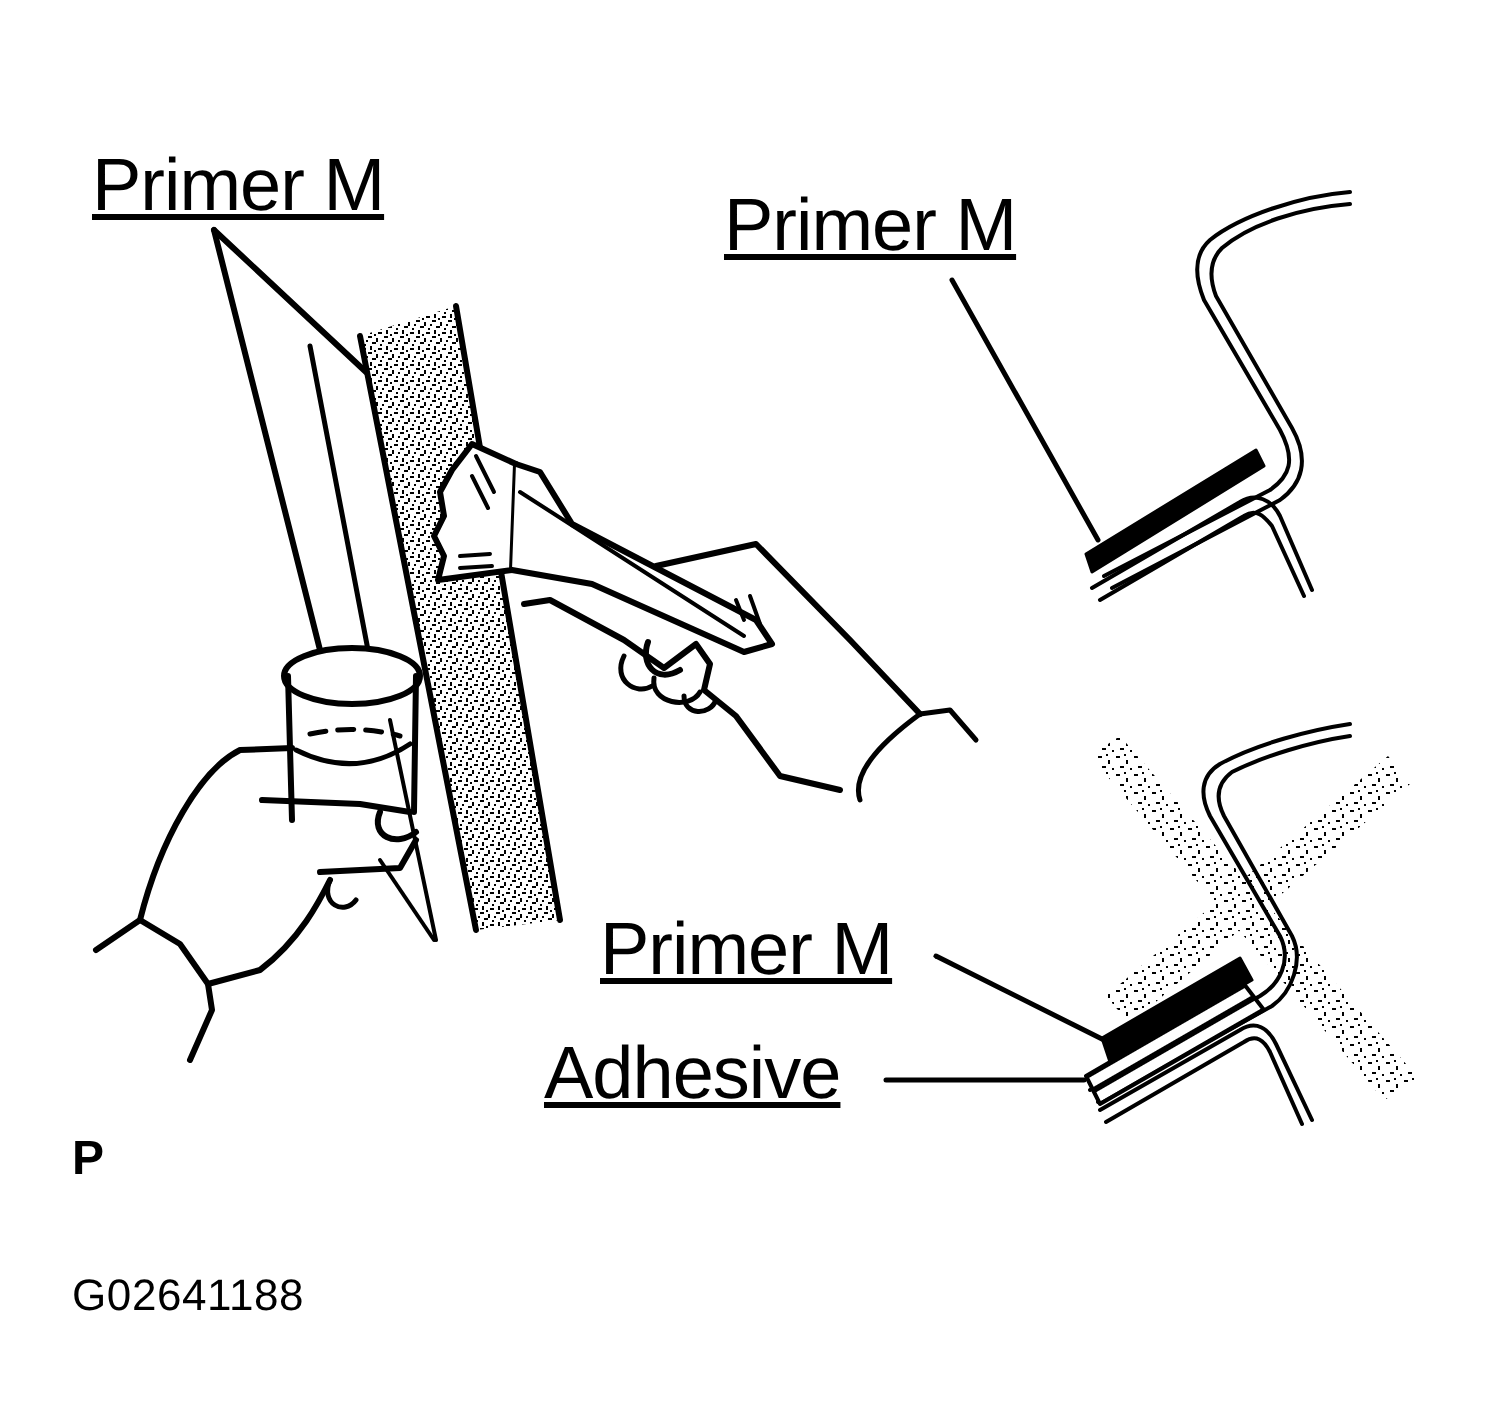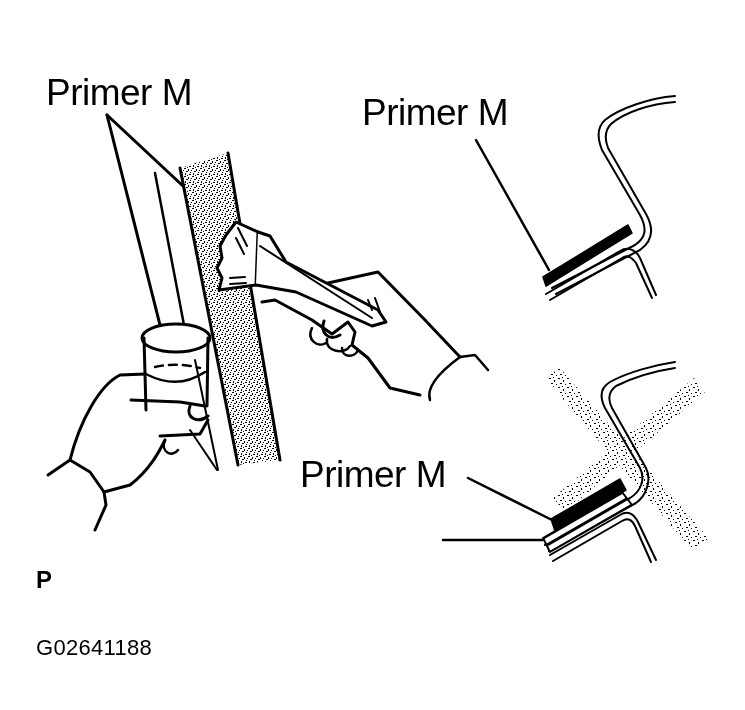--- a/index.html
+++ b/index.html
@@ -12,20 +12,21 @@
       font-family: "Liberation Sans", "DejaVu Sans", sans-serif;
       color: #000000;
     }
     .art { position: absolute; left: 0; top: 0; }
     .label {
       position: absolute;
       font-size: 37px;
       line-height: 1;
       white-space: nowrap;
       letter-spacing: -0.5px;
+      text-decoration: underline;
     }
     .lbl-tl { left: 46px; top: 74px; }
     .lbl-tr { left: 362px; top: 94px; }
     .lbl-br { left: 300px; top: 456px; }
     .lbl-adh { left: 272px; top: 518px; }
     .mark-p { position: absolute; left: 36px; top: 566px; font-size: 24px; font-weight: bold; }
     .figid { position: absolute; left: 36px; top: 635px; font-size: 22px; letter-spacing: 0.3px; }
   </style>
 </head>
 <body>
@@ -135,16 +136,17 @@
       <polygon points="551,519 620,479 626,490 555,531" fill="#000" stroke="#000" stroke-width="1.5"></polygon>
 
       <line x1="468" y1="478" x2="552" y2="520" stroke-width="2.5"></line>
       <line x1="443" y1="540" x2="542" y2="540" stroke-width="2.5"></line>
     </g>
   </svg>
 
   <div class="label lbl-tl">Primer M</div>
   <div class="label lbl-tr">Primer M</div>
   <div class="label lbl-br">Primer M</div>
+  <div class="label lbl-adh">Adhesive</div>
 
   <div class="mark-p">P</div>
   <div class="figid">G02641188</div>
 </div>
 
 </body></html>

